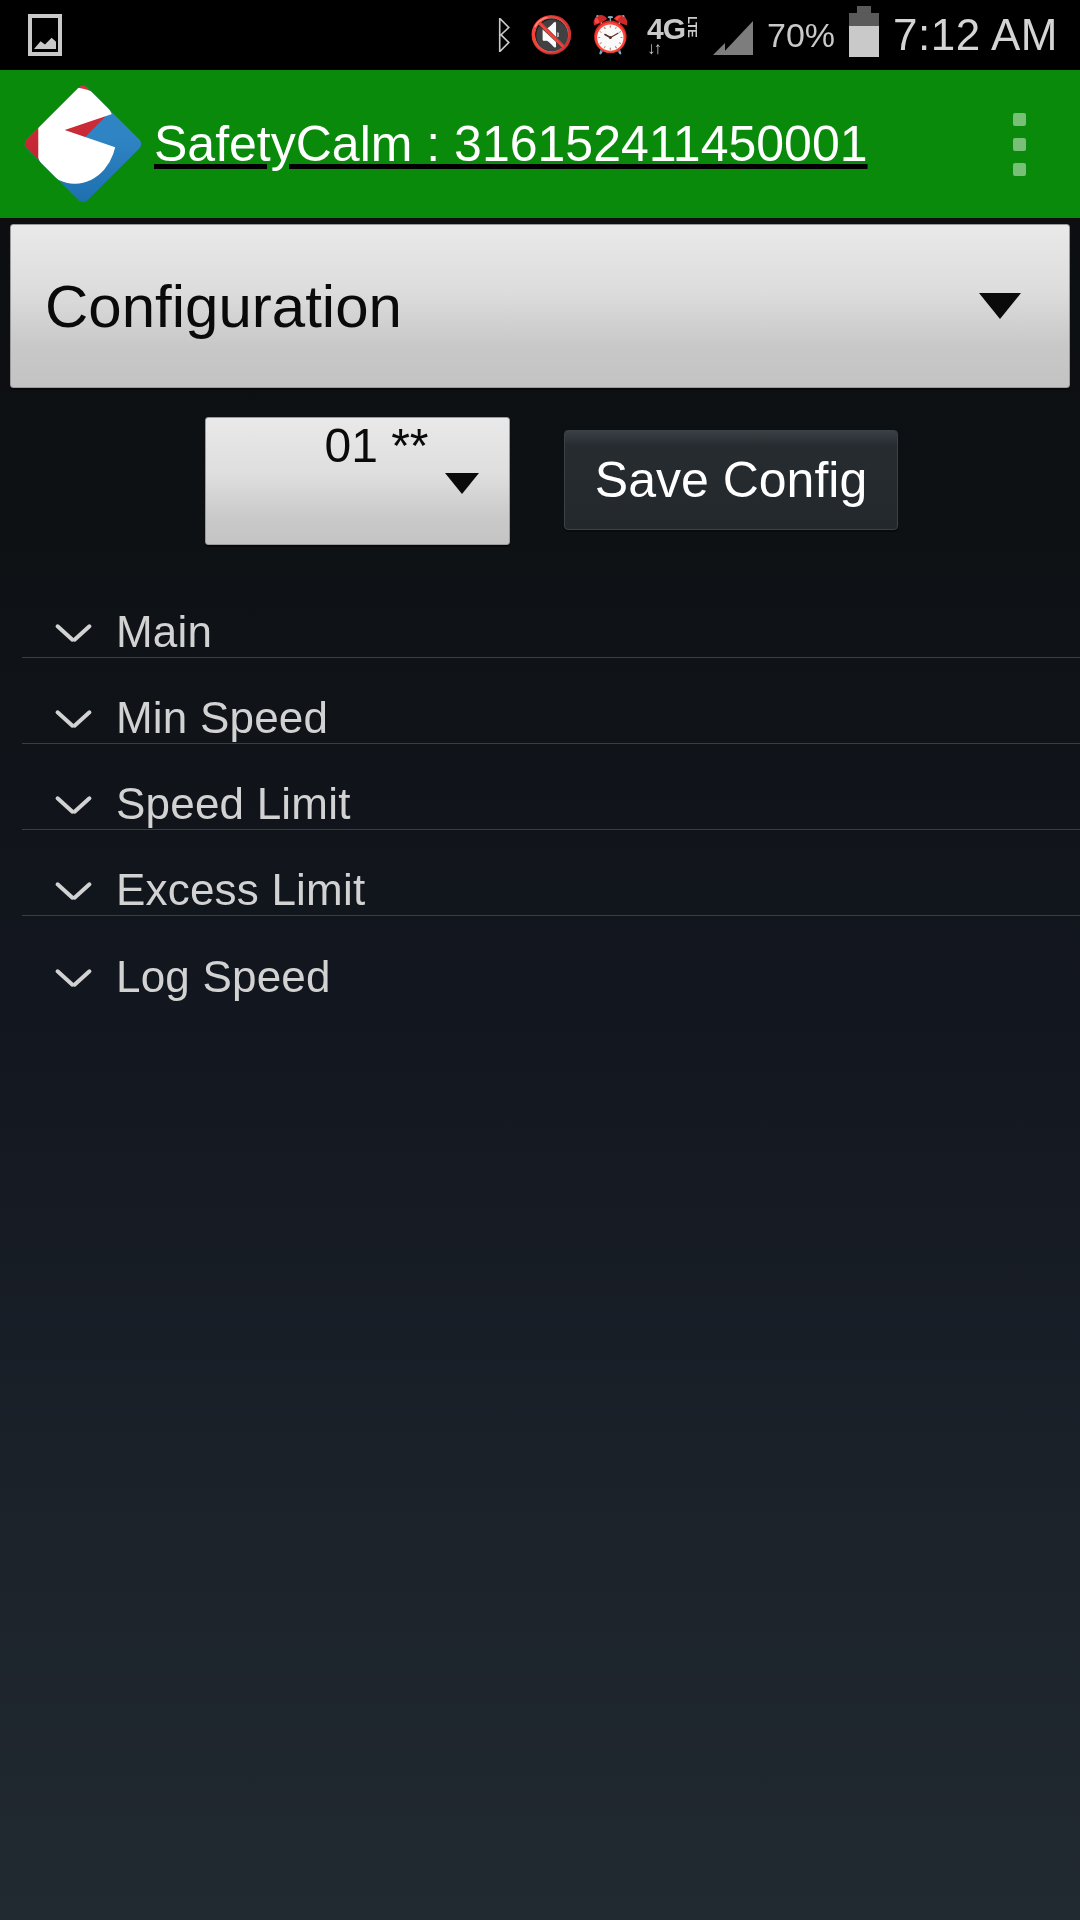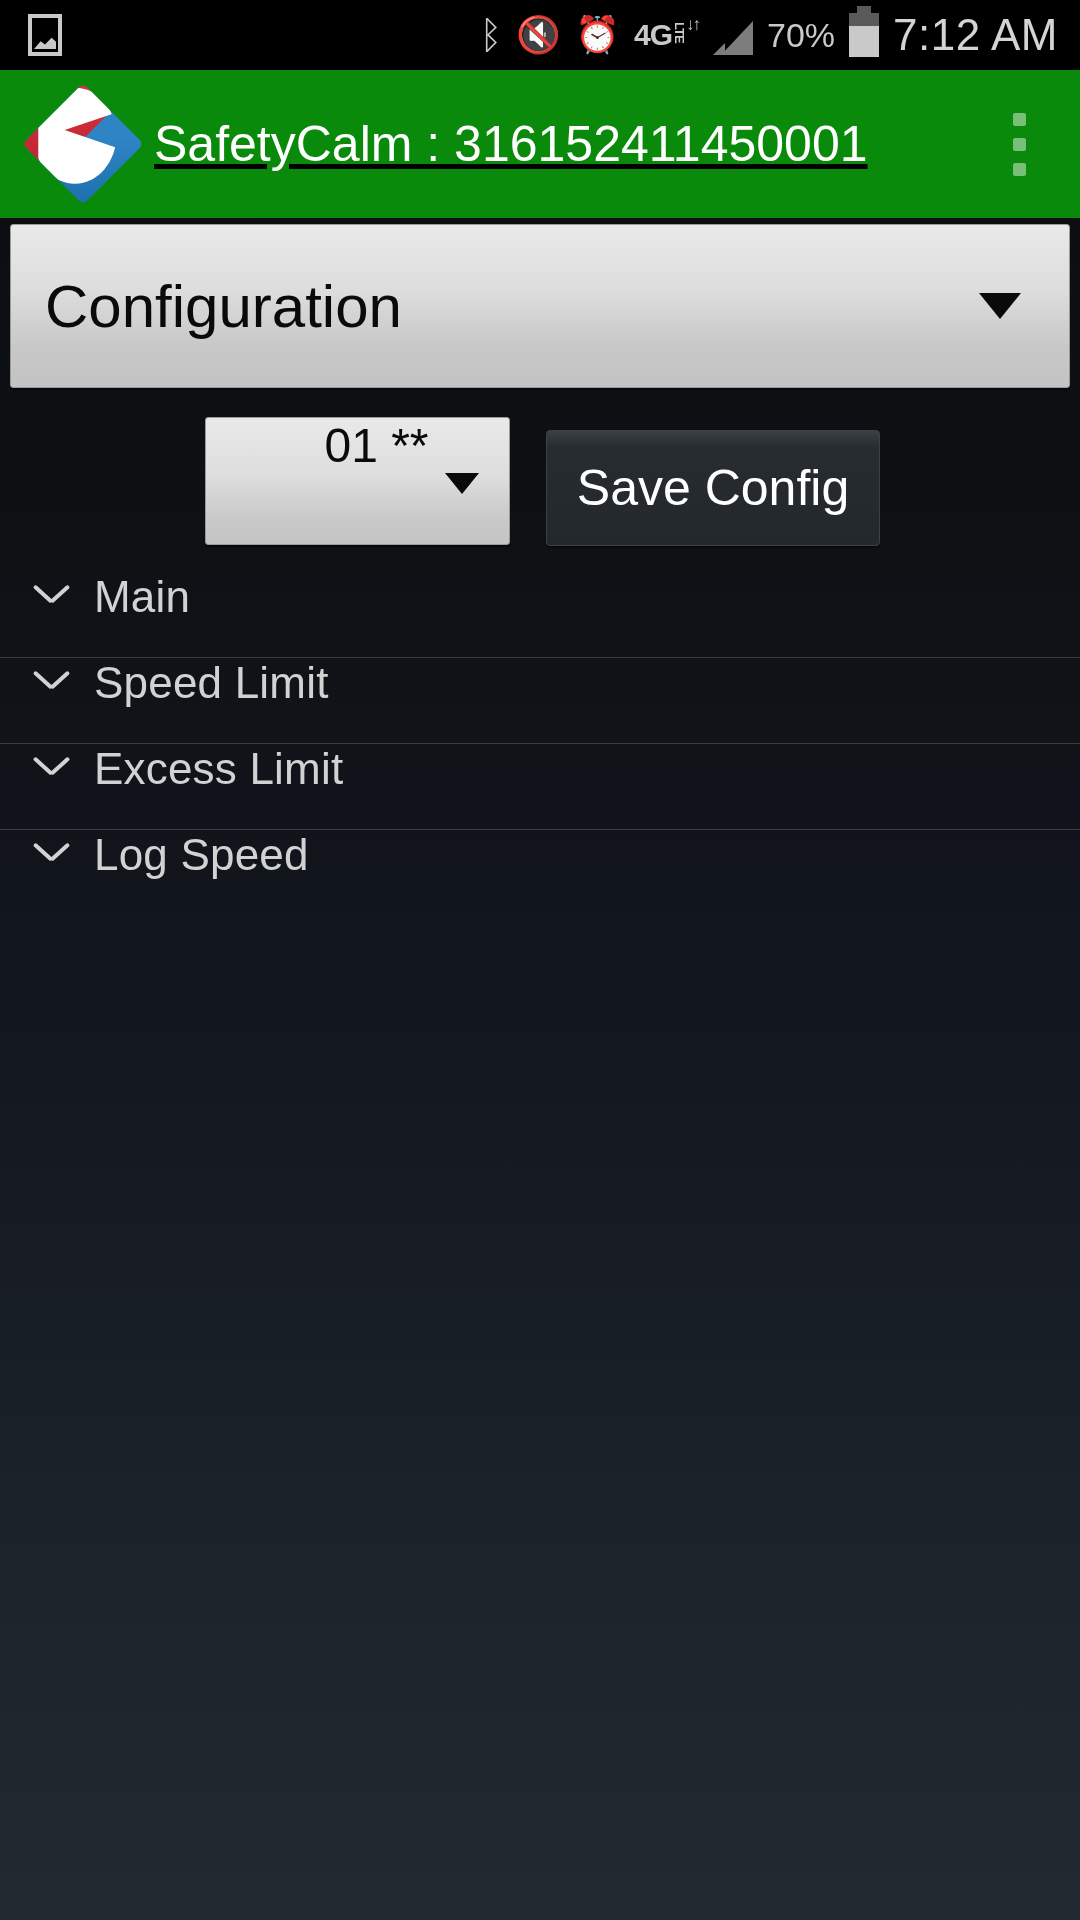--- a/index.html
+++ b/index.html
@@ -37,21 +37,21 @@
   .icon-photo::after{
     content:""; position:absolute; left:2px; bottom:3px;
     width:22px; height:12px; background:#c9c9c9;
     clip-path:polygon(0% 100%, 30% 35%, 50% 62%, 80% 6%, 100% 40%, 100% 100%);
   }
   .sb-glyph{ color:#c9c9c9; line-height:1; display:block; }
   .g-bt{ font-size:38px; }
   .g-mute{ font-size:36px; }
   .g-alarm{ font-size:36px; }
   .lte{
-    display:flex; flex-direction:row; align-items:flex-start;
+    display:flex; flex-direction:column; align-items:flex-start;
     color:#c9c9c9; line-height:1;
   }
   .lte-top{ display:flex; align-items:flex-start; gap:1px; }
   .lte-4g{ font-size:30px; font-weight:bold; letter-spacing:-1px; }
   .lte-sm{ font-size:13px; font-weight:bold; writing-mode:vertical-rl; letter-spacing:-1px; margin-top:2px;}
   .lte-arrows{ font-size:17px; margin-top:-4px; letter-spacing:-2px;}
   .signal{
     width:40px; height:40px; position:relative;
   }
   .signal::before{
@@ -150,38 +150,39 @@
   }
   .slot-spinner .label{ margin-left:38px; font-size:48px; color:#0a0a0a; }
   .caret-sm{
     margin-left:auto; margin-right:30px;
     width:0; height:0;
     border-left:17px solid transparent;
     border-right:17px solid transparent;
     border-top:21px solid #0a0a0a;
   }
   .save-btn{
-    position:absolute; left:546px; top:18px;
-    width:334px; height:116px;
+    position:absolute; left:564px; top:18px;
+    width:334px; height:100px;
     background:linear-gradient(180deg,#3a4045 0%, #272c31 14%, #23282c 100%);
     border:1px solid #3b4247;
     border-radius:4px;
     display:flex; align-items:center; justify-content:center;
     color:#ffffff; font-size:50px;
     box-shadow:0 2px 0 rgba(0,0,0,.4);
   }
 
   
   .list{ position:absolute; left:0; top:572px; width:1080px; }
   .list-row{
     position:relative;
     height:86px;
-    display:flex; align-items:flex-start;
+    display:flex; align-items:flex-end;
     border-bottom:1px solid #3a3d41;
     background:transparent;
+    margin-left:22px;
   }
   .list-row:last-child{ border-bottom:none; }
   .chev{
     margin-left:30px; width:46px; height:46px; position:relative; flex:none;
   }
   .chev::before, .chev::after{
     content:""; position:absolute; top:20px;
     width:24px; height:4px; background:#d2d2d2; border-radius:2px;
   }
   .chev::before{ left:1px; transform:rotate(42deg); }
@@ -243,20 +244,24 @@
     <div class="save-btn">Save Config</div>
   </div>
 
   <div class="list">
 
     <div class="list-row">
       <span class="chev"></span>
       <span class="row-label">Main</span>
     </div>
 
+    <div class="list-row">
+      <span class="chev"></span>
+      <span class="row-label">Min Speed</span>
+    </div>
 
     <div class="list-row">
       <span class="chev"></span>
       <span class="row-label">Speed Limit</span>
     </div>
 
     <div class="list-row">
       <span class="chev"></span>
       <span class="row-label">Excess Limit</span>
     </div>

